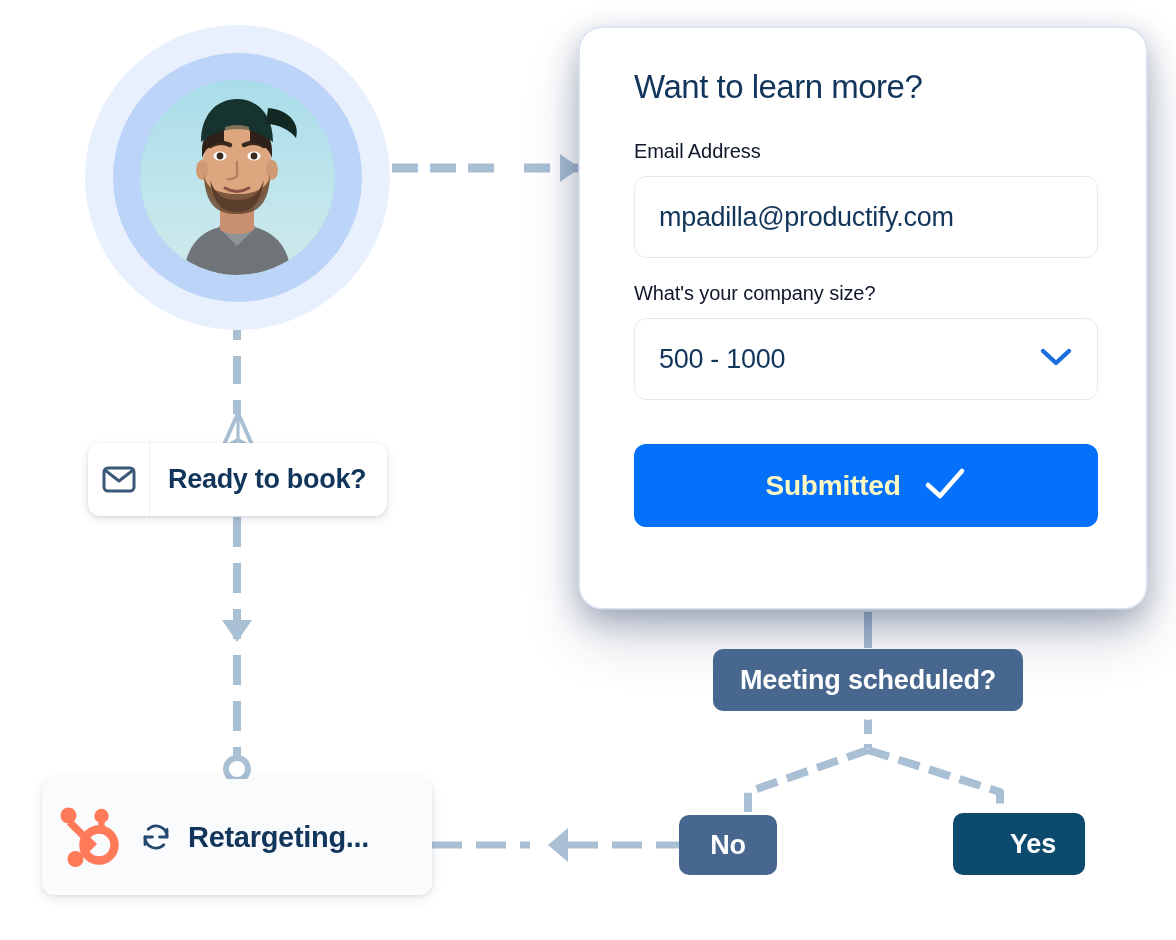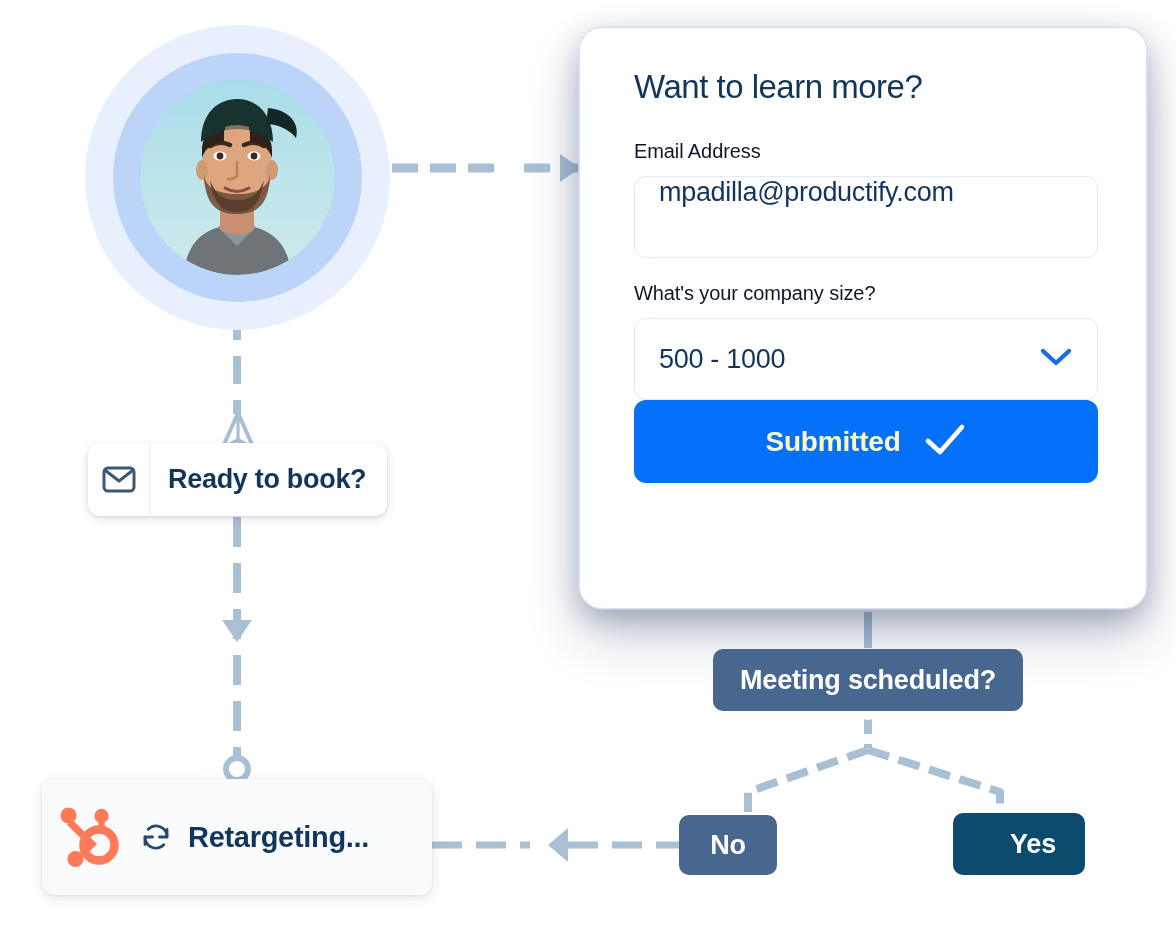--- a/index.html
+++ b/index.html
@@ -145,41 +145,42 @@
     font-size: 20px;
     color: #0f172a;
     margin-bottom: 13px;
     letter-spacing: -0.1px;
   }
   .text-input {
     height: 82px;
     border: 1.6px solid #e4eaf4;
     border-radius: 12px;
     display: flex;
-    align-items: flex-start;
+    align-items: center;
     padding: 0 24px;
     background: #ffffff;
     box-sizing: border-box;
     margin-bottom: 24px;
   }
   .text-input .val {
     font-size: 27px;
     color: #12355b;
     letter-spacing: -0.3px;
   }
   .select-input {
     height: 82px;
     border: 1.6px solid #e4eaf4;
     border-radius: 12px;
     display: flex;
     align-items: center;
     justify-content: space-between;
     padding: 0 24px;
     background: #ffffff;
     box-sizing: border-box;
+    margin-bottom: 44px;
   }
   .select-input .val {
     font-size: 27px;
     color: #12355b;
     letter-spacing: -0.3px;
   }
   .submit-btn {
     height: 83px;
     background: #0570fa;
     border-radius: 12px;

